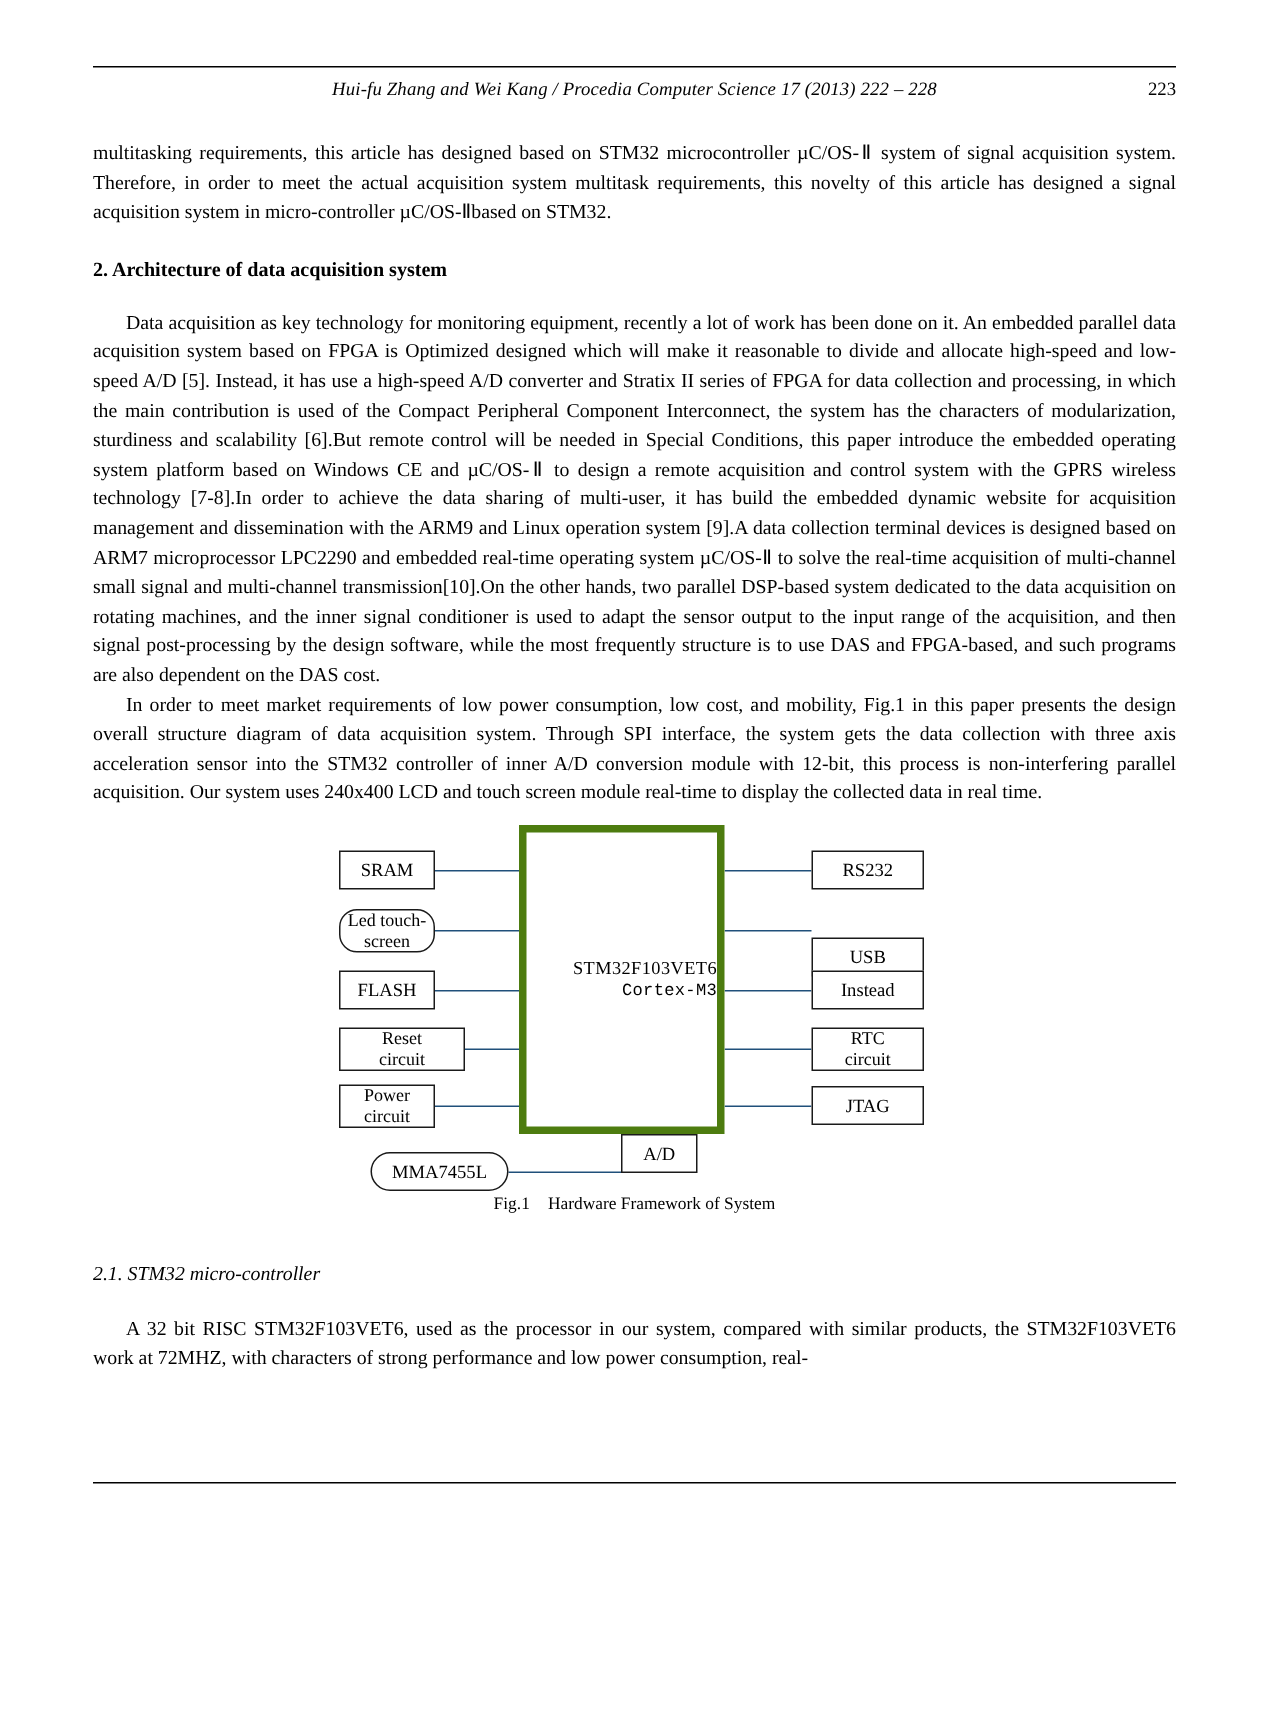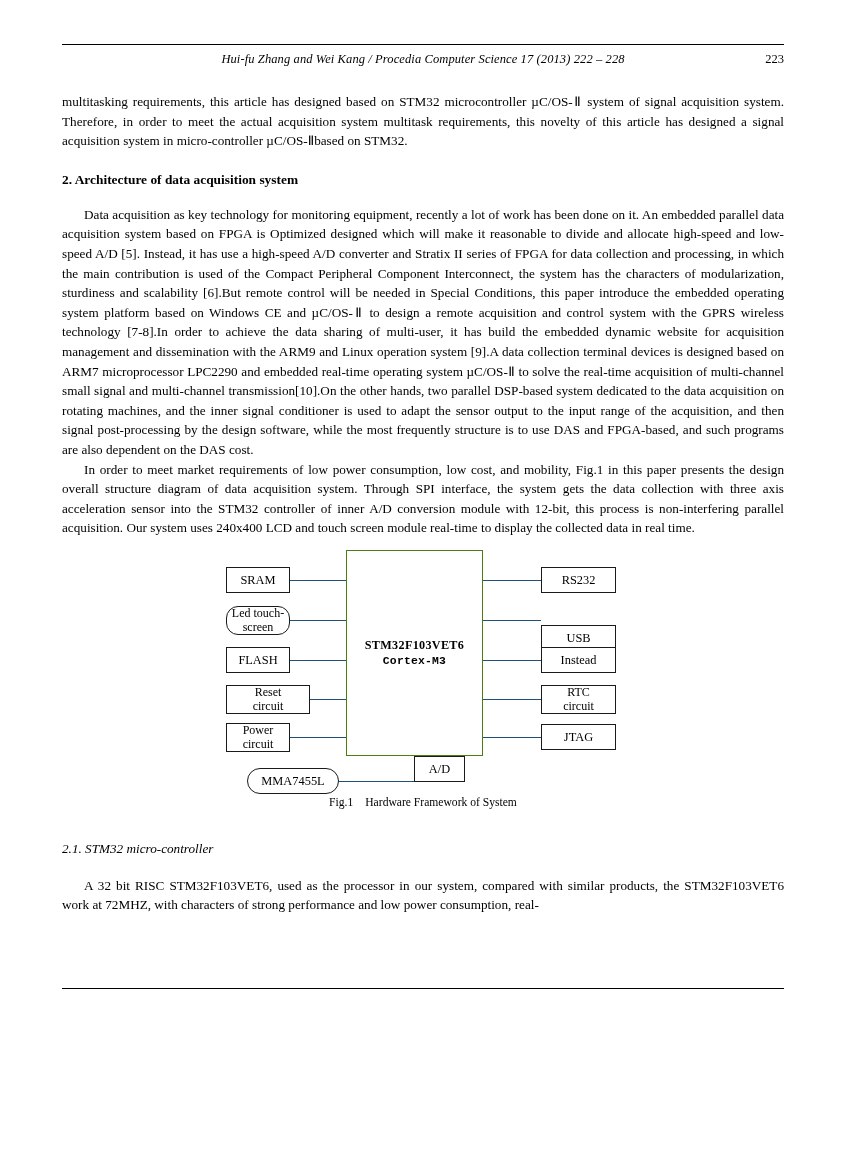--- a/index.html
+++ b/index.html
@@ -103,28 +103,27 @@
     justify-content: center;
     text-align: center;
     font-family: "Liberation Serif", serif;
     font-size: 12.4px;
     line-height: 14px;
     color: #000;
   }
   .box.small { font-size: 12px; }
   .mcu {
     position: absolute;
-    border: 1px solid #4d7c0f;
+    border: 5px solid #4d7c0f;
     background: #ffffff;
     box-sizing: border-box;
     display: flex;
     flex-direction: column;
-    align-items: center;
+    align-items: flex-end;
     justify-content: center;
-    font-weight: bold;
   }
   .mcu-l1 {
     font-family: "Liberation Serif", serif;
     font-size: 12.2px;
     letter-spacing: 0.3px;
   }
   .mcu-l2 {
     font-family: "Liberation Mono", monospace;
     font-size: 11.4px;
     letter-spacing: 0.2px;

